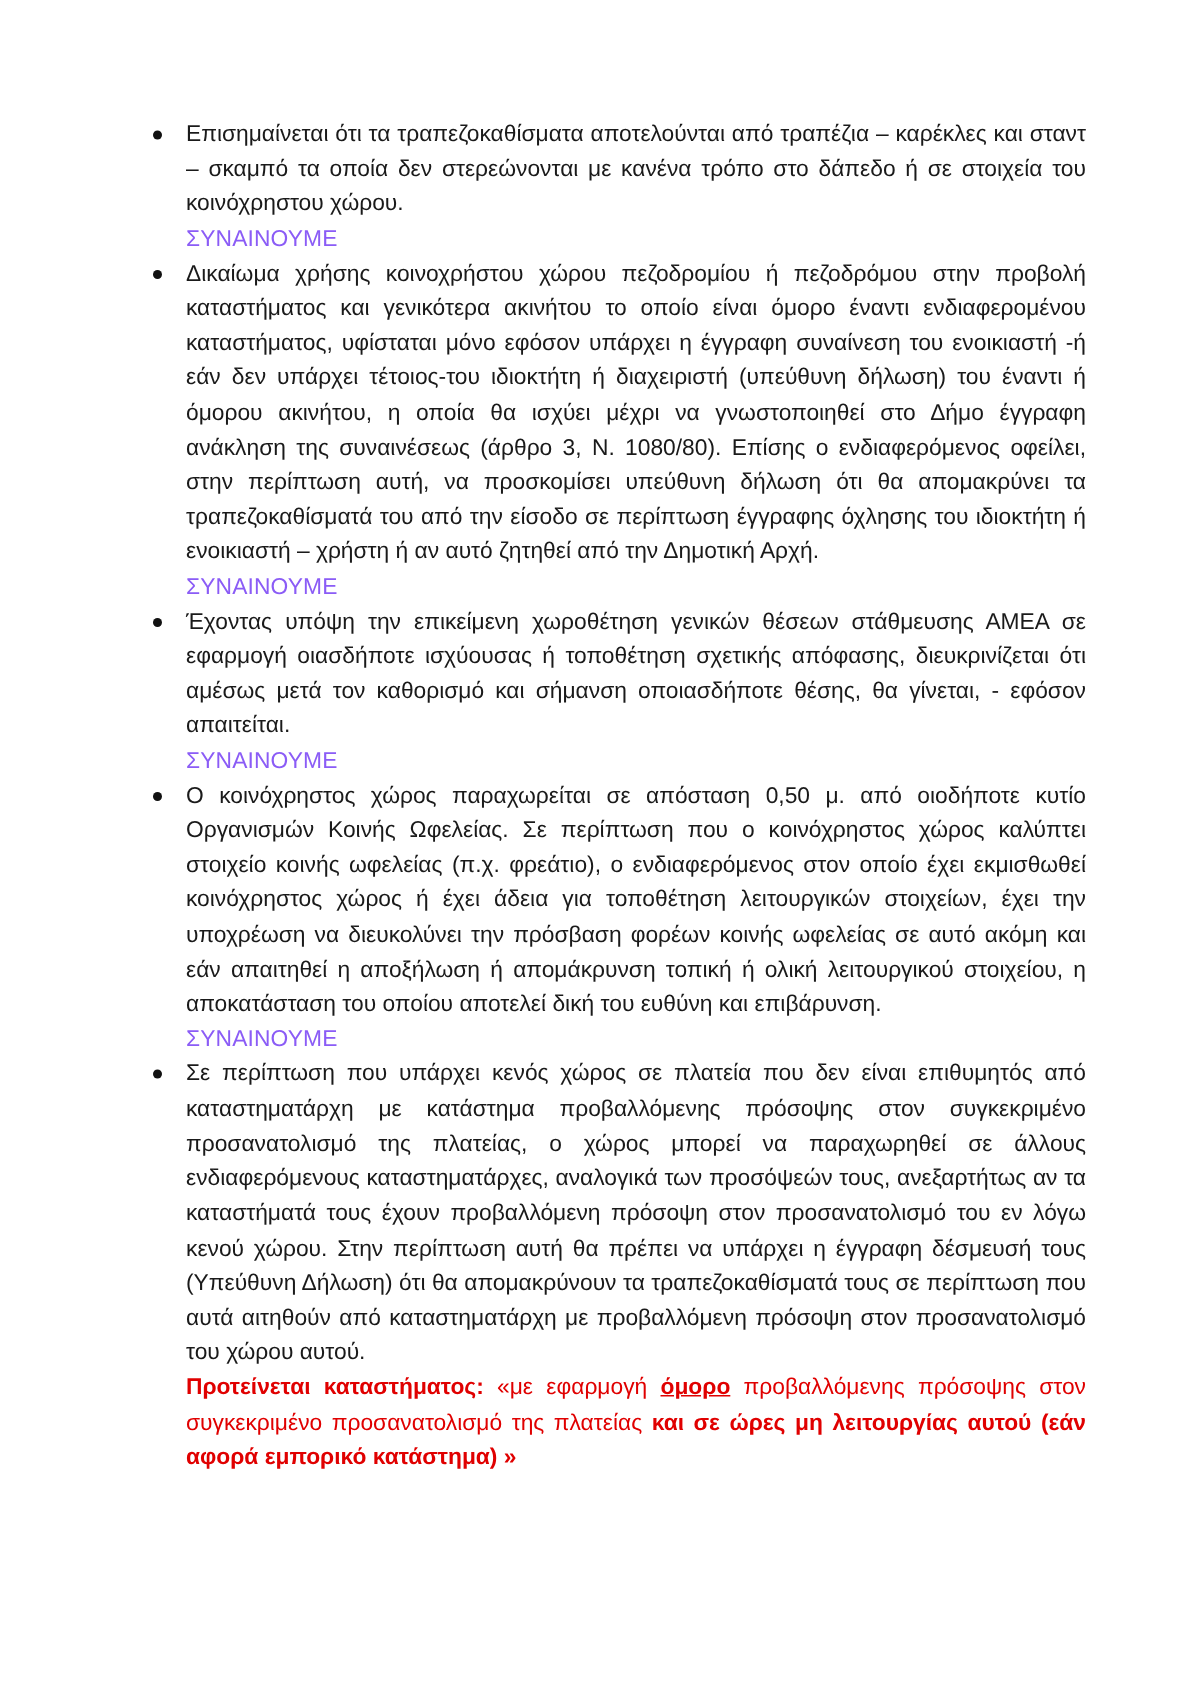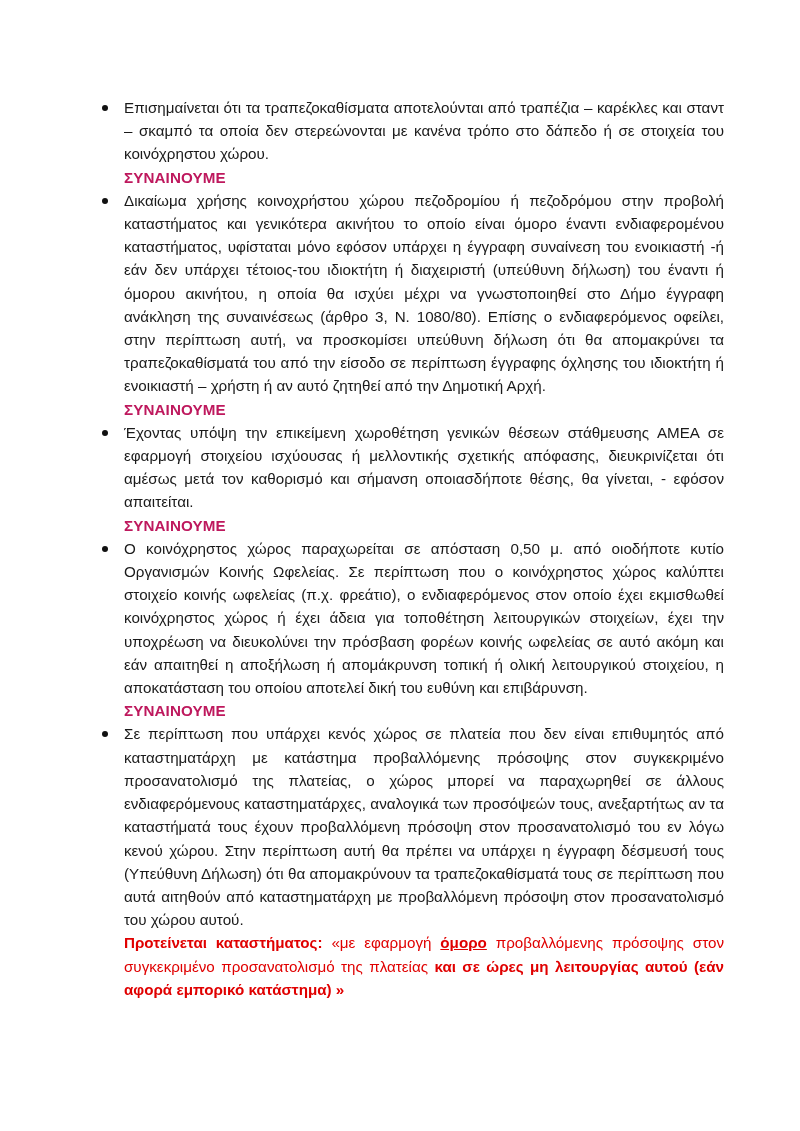--- a/index.html
+++ b/index.html
@@ -1,20 +1,20 @@
 <!DOCTYPE html>
 <html><head>
   <meta charset="utf-8">
   <style>
     html, body { margin: 0; padding: 0; background: #ffffff; }
     body { width: 800px; height: 1131px; position: relative; overflow: hidden; }
     .page {
       position: absolute;
       left: 124px;
-      top: 96px;
+      top: 78px;
       width: 600px;
       font-family: "Liberation Sans", sans-serif;
       font-size: 15.2px;
       line-height: 23.2px;
       color: #1a1a1a;
     }
     .item { position: relative; }
     .item p {
       margin: 0;
       text-align: justify;
@@ -23,22 +23,22 @@
     .bullet {
       position: absolute;
       left: -22px;
       top: 9px;
       width: 6px;
       height: 6px;
       border-radius: 50%;
       background: #111111;
     }
     .agree {
-      color: #be185d;
-      font-weight: bold;
+      color: #8b5cf6;
+      font-weight: normal;
       margin: 0;
       letter-spacing: 0.1px;
     }
     .proposal {
       margin: 0;
       color: #e00000;
       text-align: justify;
       text-align-last: left;
     }
     .proposal b { font-weight: bold; }
@@ -56,21 +56,21 @@
   </div>
 
   <div class="item">
     <span class="bullet"></span>
     <p>Δικαίωμα χρήσης κοινοχρήστου χώρου πεζοδρομίου ή πεζοδρόμου στην προβολή καταστήματος και γενικότερα ακινήτου το οποίο είναι όμορο έναντι ενδιαφερομένου καταστήματος, υφίσταται μόνο εφόσον υπάρχει η έγγραφη συναίνεση του ενοικιαστή -ή εάν δεν υπάρχει τέτοιος-του ιδιοκτήτη ή διαχειριστή (υπεύθυνη δήλωση) του έναντι ή όμορου ακινήτου, η οποία θα ισχύει μέχρι να γνωστοποιηθεί στο Δήμο έγγραφη ανάκληση της συναινέσεως (άρθρο 3, Ν. 1080/80). Επίσης ο ενδιαφερόμενος οφείλει, στην περίπτωση αυτή, να προσκομίσει υπεύθυνη δήλωση ότι θα απομακρύνει τα τραπεζοκαθίσματά του από την είσοδο σε περίπτωση έγγραφης όχλησης του ιδιοκτήτη ή ενοικιαστή – χρήστη ή αν αυτό ζητηθεί από την Δημοτική Αρχή.</p>
     <p class="agree">ΣΥΝΑΙΝΟΥΜΕ</p>
   </div>
 
   <div class="item">
     <span class="bullet"></span>
-    <p>Έχοντας υπόψη την επικείμενη χωροθέτηση γενικών θέσεων στάθμευσης ΑΜΕΑ σε εφαρμογή στοιχείου ισχύουσας ή μελλοντικής σχετικής απόφασης, διευκρινίζεται ότι αμέσως μετά τον καθορισμό και σήμανση οποιασδήποτε θέσης, θα γίνεται, - εφόσον απαιτείται.</p>
+    <p>Έχοντας υπόψη την επικείμενη χωροθέτηση γενικών θέσεων στάθμευσης ΑΜΕΑ σε εφαρμογή οιασδήποτε ισχύουσας ή τοποθέτηση σχετικής απόφασης, διευκρινίζεται ότι αμέσως μετά τον καθορισμό και σήμανση οποιασδήποτε θέσης, θα γίνεται, - εφόσον απαιτείται.</p>
     <p class="agree">ΣΥΝΑΙΝΟΥΜΕ</p>
   </div>
 
   <div class="item">
     <span class="bullet"></span>
     <p>Ο κοινόχρηστος χώρος παραχωρείται σε απόσταση 0,50 μ. από οιοδήποτε κυτίο Οργανισμών Κοινής Ωφελείας. Σε περίπτωση που ο κοινόχρηστος χώρος καλύπτει στοιχείο κοινής ωφελείας (π.χ. φρεάτιο), ο ενδιαφερόμενος στον οποίο έχει εκμισθωθεί κοινόχρηστος χώρος ή έχει άδεια για τοποθέτηση λειτουργικών στοιχείων, έχει την υποχρέωση να διευκολύνει την πρόσβαση φορέων κοινής ωφελείας σε αυτό ακόμη και εάν απαιτηθεί η αποξήλωση ή απομάκρυνση τοπική ή ολική λειτουργικού στοιχείου, η αποκατάσταση του οποίου αποτελεί δική του ευθύνη και επιβάρυνση.</p>
     <p class="agree">ΣΥΝΑΙΝΟΥΜΕ</p>
   </div>
 
   <div class="item">

